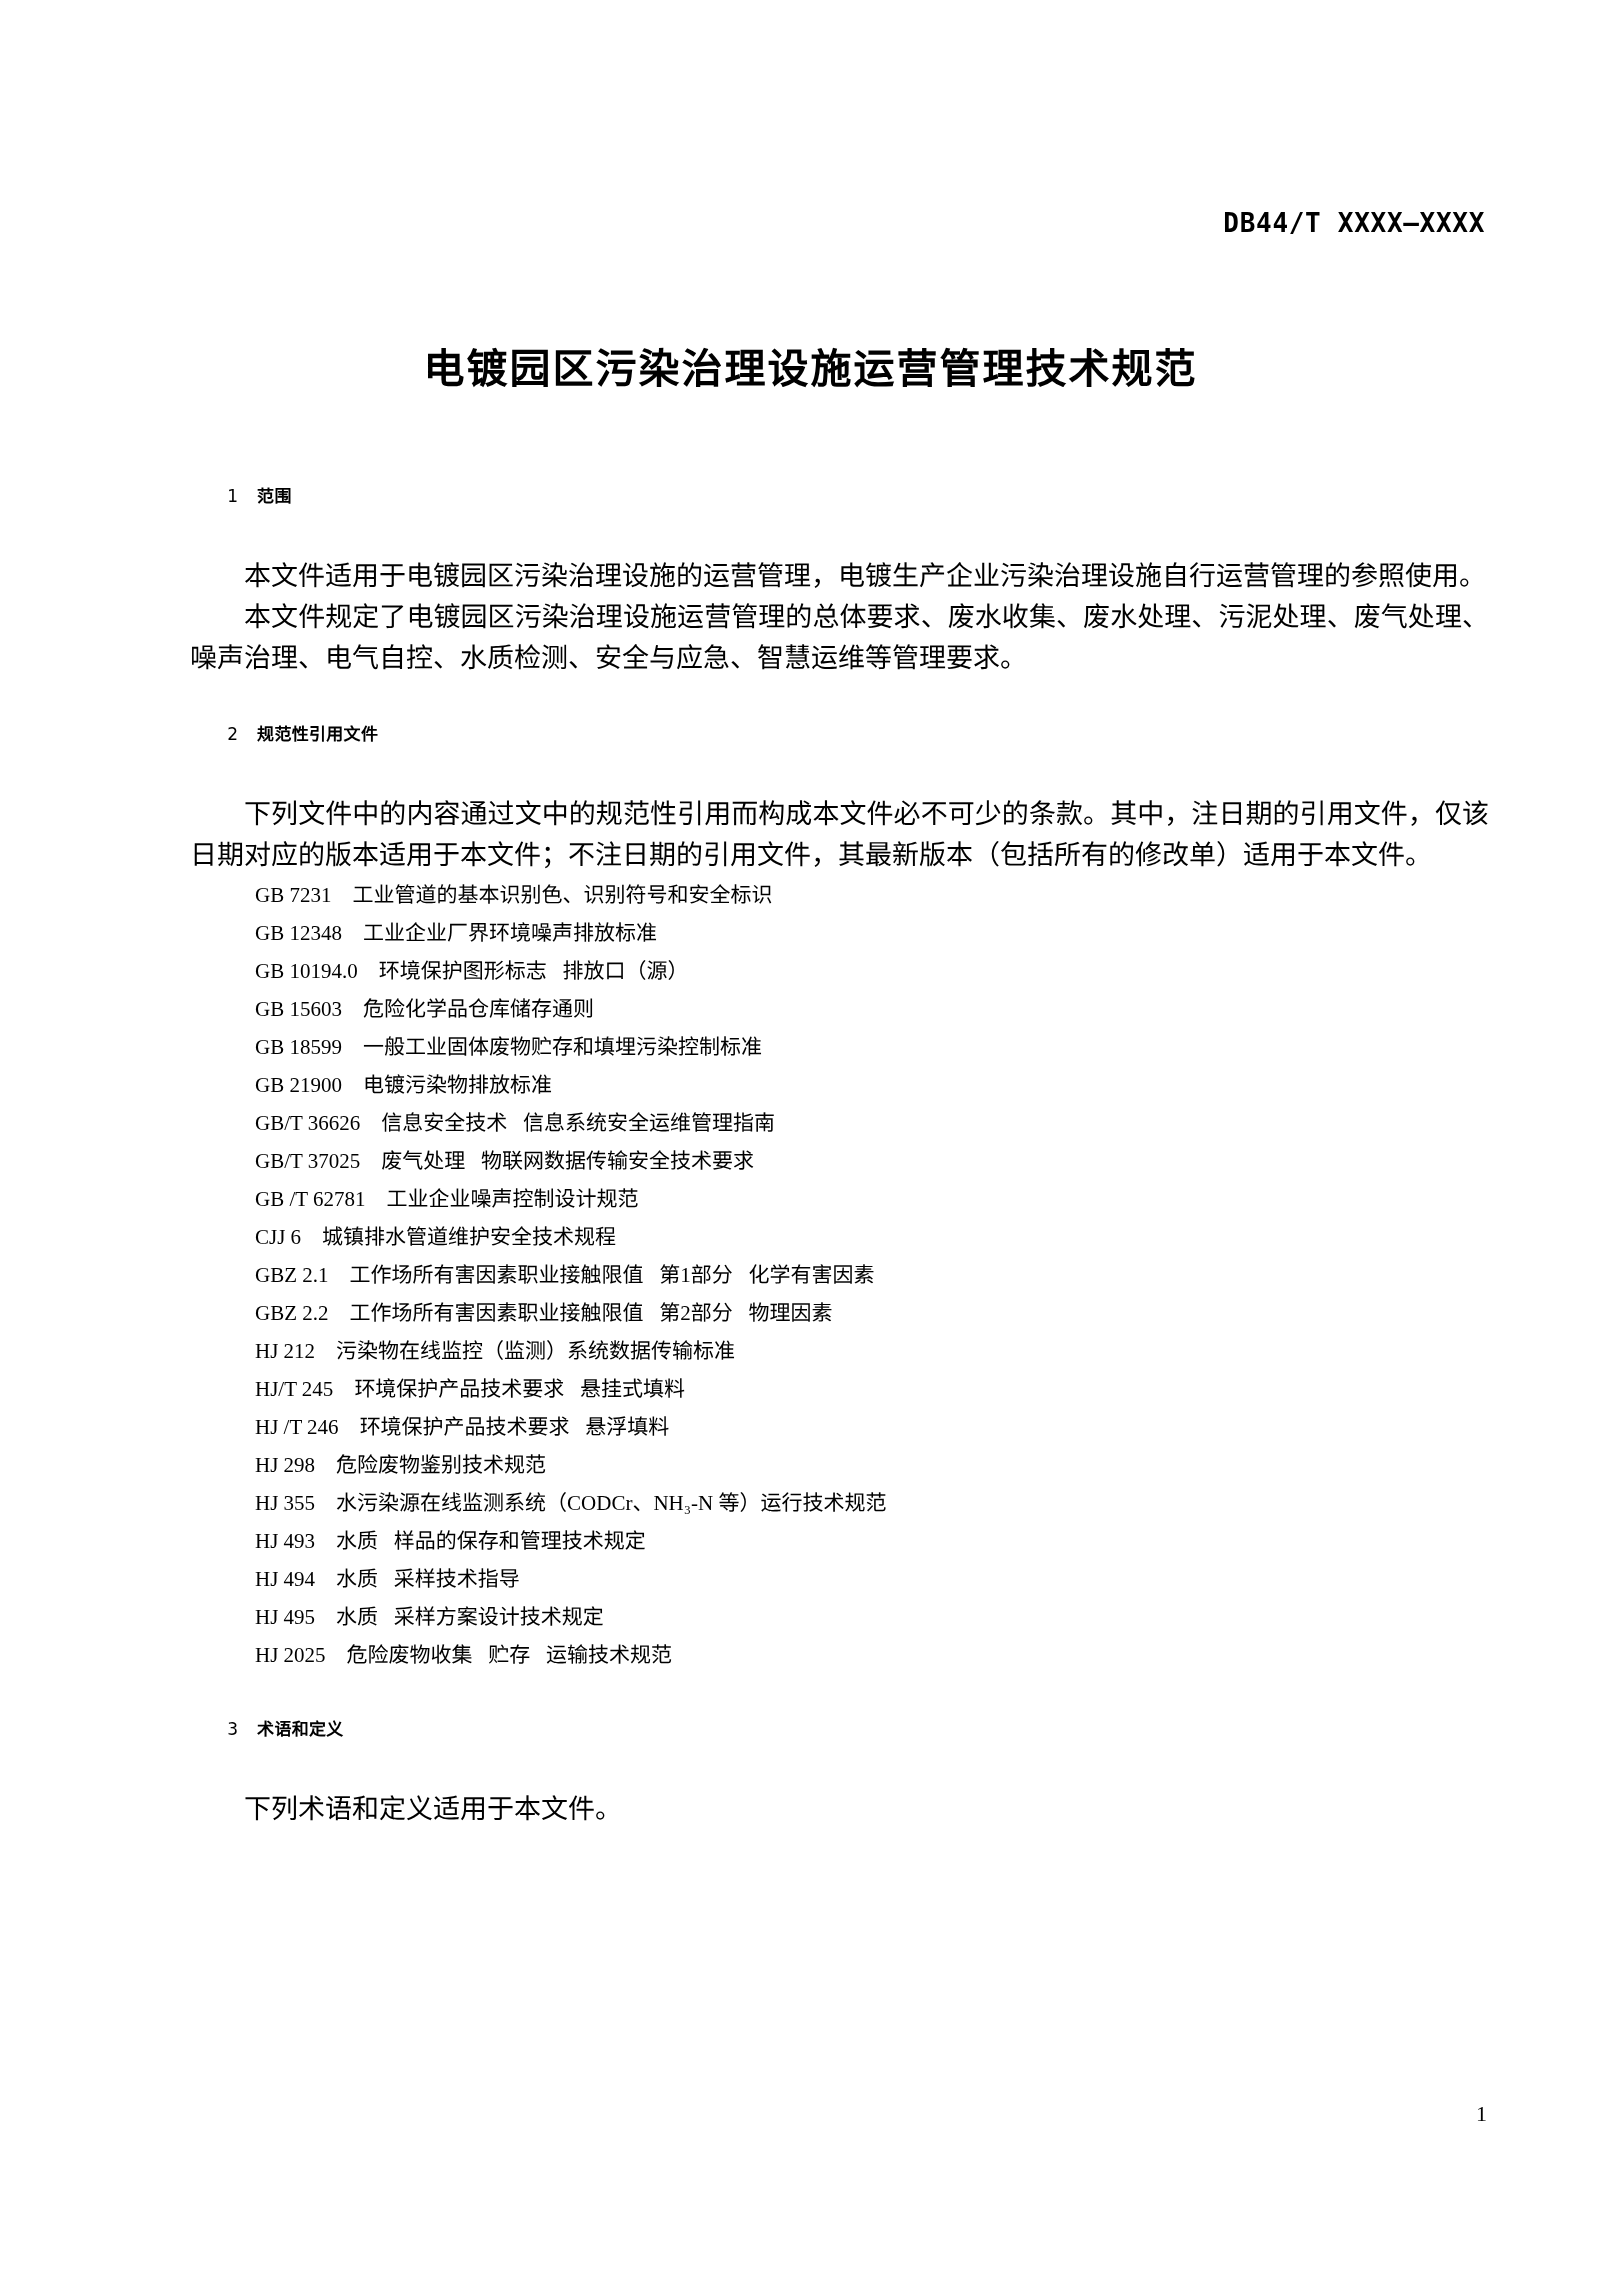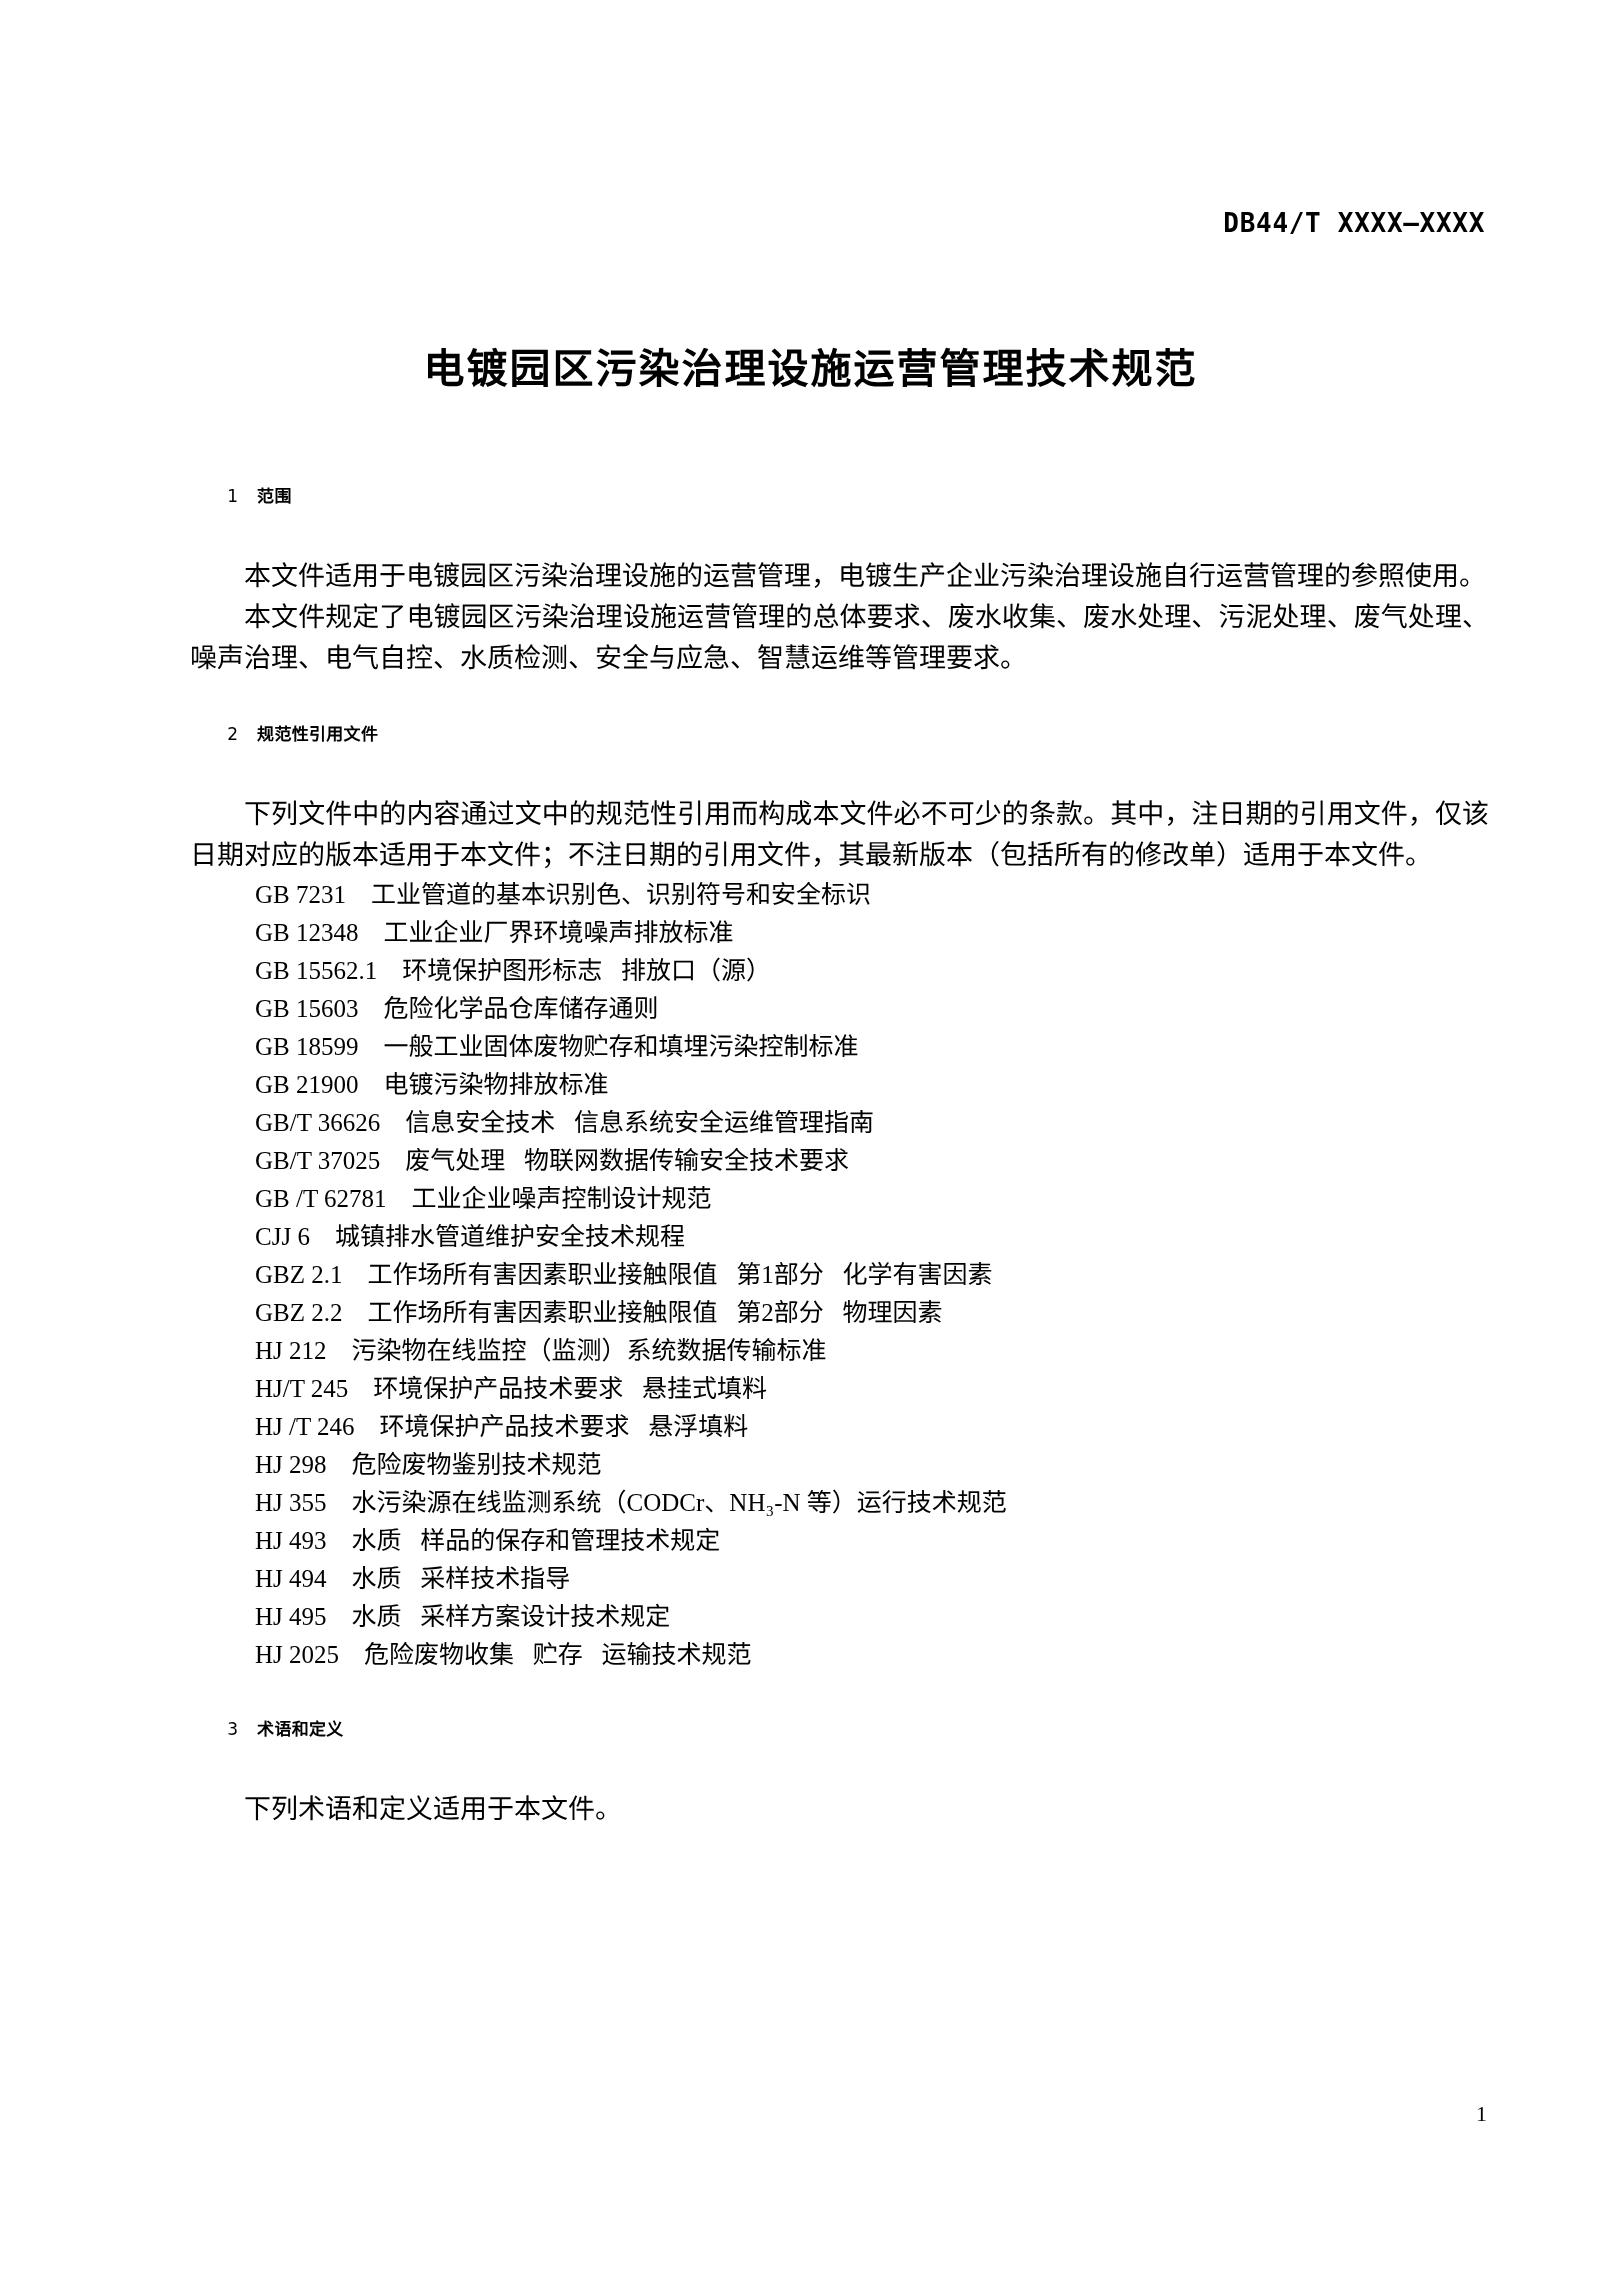--- a/index.html
+++ b/index.html
@@ -82,21 +82,21 @@
   }
 
   
   .ref-list {
     list-style: none;
     margin: 0;
     padding: 0;
   }
   .ref-item {
     font-family: "Liberation Serif", "DejaVu Serif", serif;
-    font-size: 25px;
+    font-size: 21px;
     line-height: 38px;
     white-space: pre;
     padding-left: 65px;
   }
 
   
   .gap-after-head { height: 34px; }
   .gap-before-head { height: 30px; }
 
   
@@ -134,21 +134,21 @@
     <div class="clause-head">
       <span class="num">2</span><span>&nbsp;&nbsp;&nbsp;</span><span>规范性引用文件</span>
     </div>
     <div class="gap-after-head"></div>
 
     <p class="para">下列文件中的内容通过文中的规范性引用而构成本文件必不可少的条款。其中，注日期的引用文件，仅该日期对应的版本适用于本文件；不注日期的引用文件，其最新版本（包括所有的修改单）适用于本文件。</p>
 
     <ul class="ref-list" id="ref-list">
         <li class="ref-item"><span>GB 7231</span><span>    </span><span>工业管道的基本识别色、识别符号和安全标识</span></li>
         <li class="ref-item"><span>GB 12348</span><span>    </span><span>工业企业厂界环境噪声排放标准</span></li>
-        <li class="ref-item"><span>GB 15562.1</span><span>    </span><span>环境保护图形标志   排放口（源）</span></li>
+        <li class="ref-item"><span>GB 10194.0</span><span>    </span><span>环境保护图形标志   排放口（源）</span></li>
         <li class="ref-item"><span>GB 15603</span><span>    </span><span>危险化学品仓库储存通则</span></li>
         <li class="ref-item"><span>GB 18599</span><span>    </span><span>一般工业固体废物贮存和填埋污染控制标准</span></li>
         <li class="ref-item"><span>GB 21900</span><span>    </span><span>电镀污染物排放标准</span></li>
         <li class="ref-item"><span>GB/T 36626</span><span>    </span><span>信息安全技术   信息系统安全运维管理指南</span></li>
         <li class="ref-item"><span>GB/T 37025</span><span>    </span><span>废气处理   物联网数据传输安全技术要求</span></li>
         <li class="ref-item"><span>GB /T 62781</span><span>    </span><span>工业企业噪声控制设计规范</span></li>
         <li class="ref-item"><span>CJJ 6</span><span>    </span><span>城镇排水管道维护安全技术规程</span></li>
         <li class="ref-item"><span>GBZ 2.1</span><span>    </span><span>工作场所有害因素职业接触限值   第1部分   化学有害因素</span></li>
         <li class="ref-item"><span>GBZ 2.2</span><span>    </span><span>工作场所有害因素职业接触限值   第2部分   物理因素</span></li>
         <li class="ref-item"><span>HJ 212</span><span>    </span><span>污染物在线监控（监测）系统数据传输标准</span></li>

